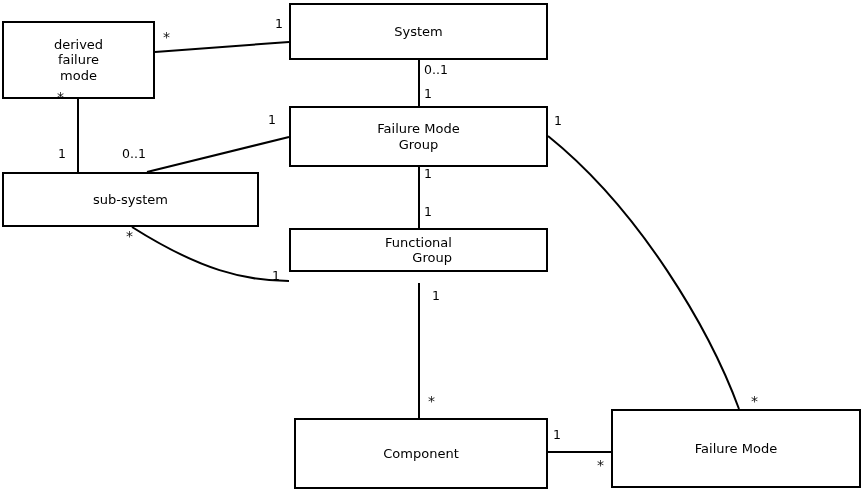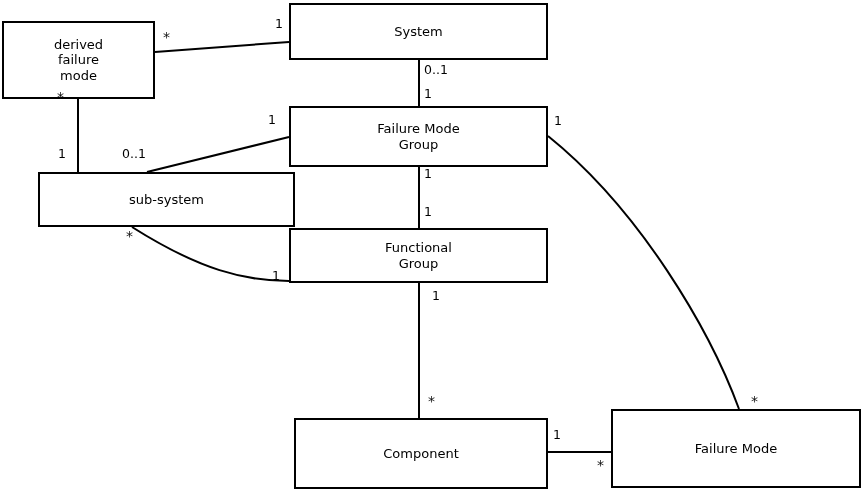--- a/index.html
+++ b/index.html
@@ -85,24 +85,24 @@
 failure
 mode</div>
       </div>
       <div class="uml-box" style="left: 289px; top: 3px; width: 259px; height: 57px;">
         <div class="uml-box-label">System</div>
       </div>
       <div class="uml-box" style="left: 289px; top: 106px; width: 259px; height: 61px;">
         <div class="uml-box-label">Failure Mode
 Group</div>
       </div>
-      <div class="uml-box" style="left: 2px; top: 172px; width: 257px; height: 55px; margin-left: 36px;">
+      <div class="uml-box" style="left: 2px; top: 172px; width: 257px; height: 55px;">
         <div class="uml-box-label">sub-system</div>
       </div>
-      <div class="uml-box" style="left: 289px; top: 228px; width: 259px; height: 55px;">
+      <div class="uml-box" style="left: 289px; top: 228px; width: 259px; height: 44px; text-align: right;">
         <div class="uml-box-label">Functional
 Group</div>
       </div>
       <div class="uml-box" style="left: 294px; top: 418px; width: 254px; height: 71px;">
         <div class="uml-box-label">Component</div>
       </div>
       <div class="uml-box" style="left: 611px; top: 409px; width: 250px; height: 79px;">
         <div class="uml-box-label">Failure Mode</div>
       </div>
     </div>

